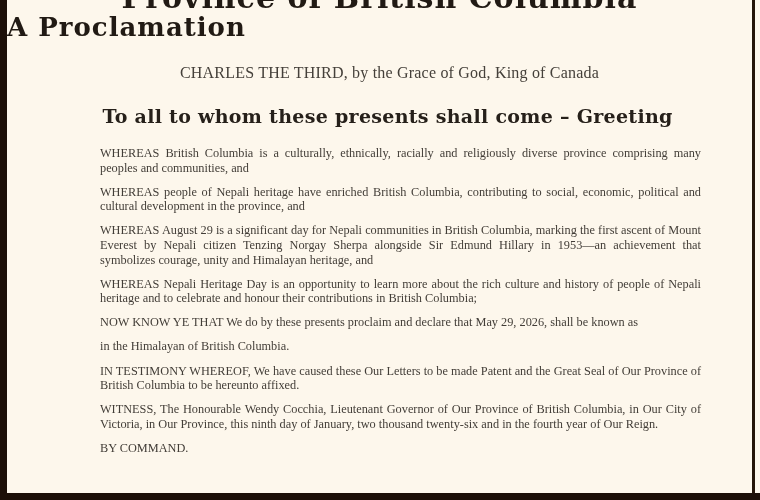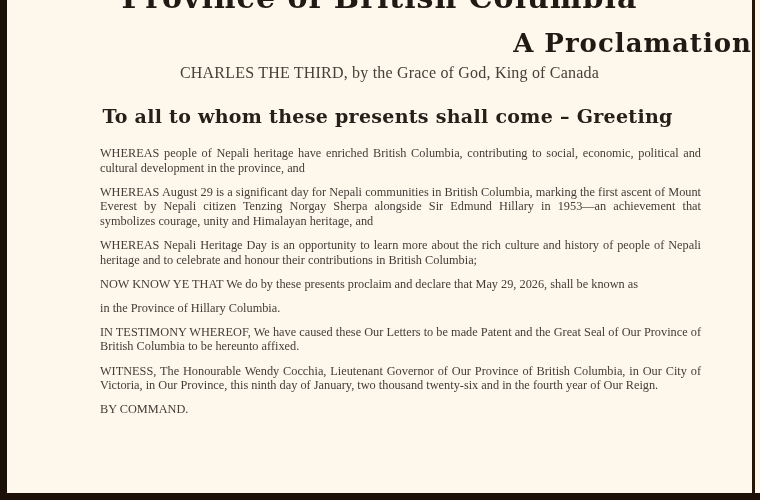--- a/index.html
+++ b/index.html
@@ -37,22 +37,22 @@
     font-family: "DejaVu Serif", serif;
     font-weight: bold;
     font-size: 30px;
     letter-spacing: 1px;
     color: #211a14;
     white-space: nowrap;
   }
   .doc-subtitle {
     position: absolute;
     left: 0; right: 0;
-    top: 28px;
-    text-align: right;
+    top: 12px;
+    text-align: left;
     font-family: "DejaVu Serif", serif;
     font-weight: bold;
     font-size: 26px;
     letter-spacing: 1px;
     color: #211a14;
   }
   .royal-style {
     position: absolute;
     left: 0; right: 0;
     top: 63px;
@@ -115,24 +115,25 @@
 
     <div class="doc-subtitle">A Proclamation</div>
 
     <div class="royal-style">
       <div>CHARLES THE THIRD, by the Grace of God, King of Canada</div>
     </div>
 
     <div class="salutation">To all to whom these presents shall come – Greeting</div>
 
     <div class="doc-body">
+      <p>WHEREAS British Columbia is a culturally, ethnically, racially and religiously diverse province comprising many peoples and communities, and</p>
       <p>WHEREAS people of Nepali heritage have enriched British Columbia, contributing to social, economic, political and cultural development in the province, and</p>
       <p>WHEREAS August 29 is a significant day for Nepali communities in British Columbia, marking the first ascent of Mount Everest by Nepali citizen Tenzing Norgay Sherpa alongside Sir Edmund Hillary in 1953—an achievement that symbolizes courage, unity and Himalayan heritage, and</p>
       <p>WHEREAS Nepali Heritage Day is an opportunity to learn more about the rich culture and history of people of Nepali heritage and to celebrate and honour their contributions in British Columbia;</p>
       <p>NOW KNOW YE THAT We do by these presents proclaim and declare that May 29, 2026, shall be known as</p>
-      <p>in the Province of Hillary Columbia.</p>
+      <p>in the Himalayan of British Columbia.</p>
       <p>IN TESTIMONY WHEREOF, We have caused these Our Letters to be made Patent and the Great Seal of Our Province of British Columbia to be hereunto affixed.</p>
       <p>WITNESS, The Honourable Wendy Cocchia, Lieutenant Governor of Our Province of British Columbia, in Our City of Victoria, in Our Province, this ninth day of January, two thousand twenty-six and in the fourth year of Our Reign.</p>
       <p class="by-command">BY COMMAND.</p>
     </div>
 
   </div>
 </div>
 
 </body></html>

